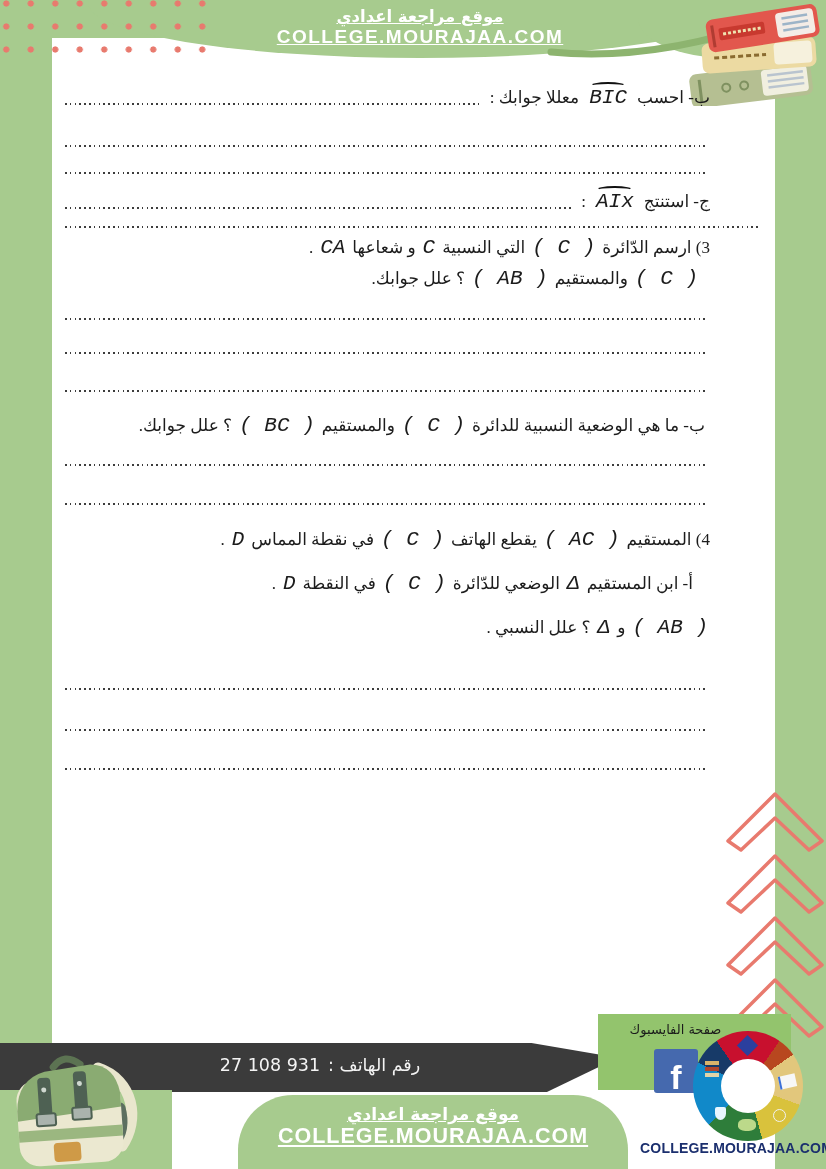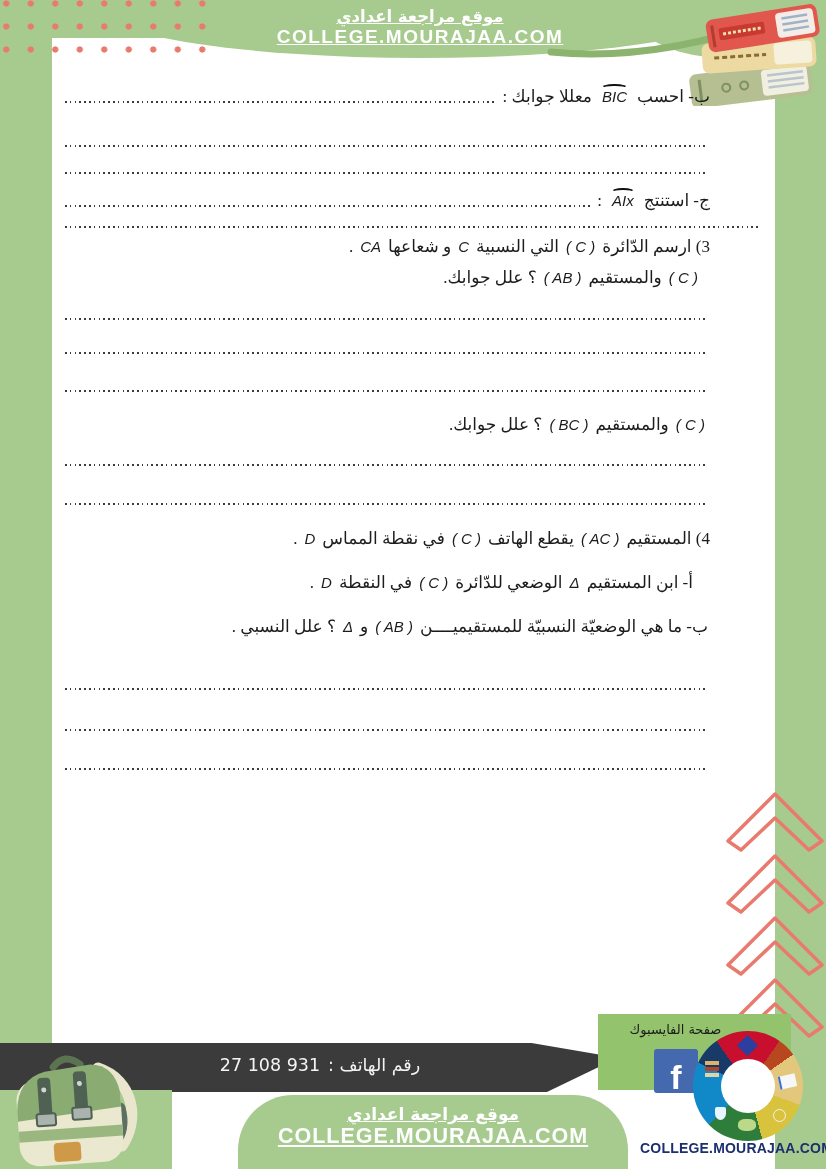--- a/index.html
+++ b/index.html
@@ -16,21 +16,21 @@
     background-image:radial-gradient(circle,#e87a6e 2.8px,rgba(0,0,0,0) 3.4px);
     background-size:24.5px 23px;}
   .site-header{position:absolute;left:173px;top:7px;width:494px;text-align:center;color:#ffffff;}
   .site-header .t1{display:block;font-size:16.5px;font-weight:bold;text-decoration:underline;}
   .site-header .t2{display:block;font-size:19px;font-weight:bold;letter-spacing:1.5px;text-decoration:underline;font-family:"Liberation Sans",sans-serif;}
   
   .wline{position:absolute;right:116px;display:flex;direction:rtl;align-items:baseline;gap:7px;
     font-size:17px;color:#1c1c1c;white-space:nowrap;}
   .wline.fillline{left:65px;}
   .ar{font-family:Liberation Serif, serif;}
-  .m{font-family:Liberation Sans, sans-serif;font-style:italic;font-size:15px;}
+  .m{font-family:Liberation Mono, monospace;font-style:italic;font-size:21px;}
   .hat{position:relative;padding:0 3px;}
   .hat::before{content:"";position:absolute;left:8%;right:8%;top:-4px;height:6px;
     border:2px solid #111;border-bottom:none;border-left-color:rgba(0,0,0,0);border-right-color:rgba(0,0,0,0);
     border-radius:50% 50% 0 0;}
   .dotfill{flex:1;height:2px;align-self:flex-end;margin-bottom:4px;
     background:repeating-linear-gradient(90deg,#3c3c3c 0 1.6px,rgba(0,0,0,0) 1.6px 4.8px);}
   .aline{position:absolute;left:65px;width:642px;height:2px;
     background:repeating-linear-gradient(90deg,#3c3c3c 0 1.6px,rgba(0,0,0,0) 1.6px 4.8px);}
   .aline.wide{width:695px;}
   
@@ -146,20 +146,21 @@
     <span class="ar">والمستقيم</span>
     <span class="m" dir="ltr">( AB )</span>
     <span class="ar">؟ علل جوابك.</span>
   </div>
 
   <div class="aline" style="top:318px"></div>
   <div class="aline" style="top:352px"></div>
   <div class="aline" style="top:390px"></div>
 
   <div class="wline" style="top:414px;right:121px">
+    <span class="ar">ب- ما هي الوضعية النسبية للدائرة</span>
     <span class="m" dir="ltr">( C )</span>
     <span class="ar">والمستقيم</span>
     <span class="m" dir="ltr">( BC )</span>
     <span class="ar">؟ علل جوابك.</span>
   </div>
 
   <div class="aline" style="top:464px"></div>
   <div class="aline" style="top:503px"></div>
 
   <div class="wline" style="top:528px">
@@ -176,21 +177,20 @@
     <span class="ar">أ-  ابن المستقيم</span>
     <span class="m" dir="ltr">Δ</span>
     <span class="ar">الوضعي للدّائرة</span>
     <span class="m" dir="ltr">( C )</span>
     <span class="ar">في النقطة</span>
     <span class="m" dir="ltr">D</span>
     <span class="ar">.</span>
   </div>
 
   <div class="wline" style="top:616px;right:118px">
-    <span class="ar">ب- ما هي الوضعيّة النسبيّة للمستقيميــــن</span>
     <span class="m" dir="ltr">( AB )</span>
     <span class="ar">و</span>
     <span class="m" dir="ltr">Δ</span>
     <span class="ar">؟ علل النسبي .</span>
   </div>
 
   <div class="aline" style="top:688px"></div>
   <div class="aline" style="top:729px"></div>
   <div class="aline" style="top:768px"></div>
 

